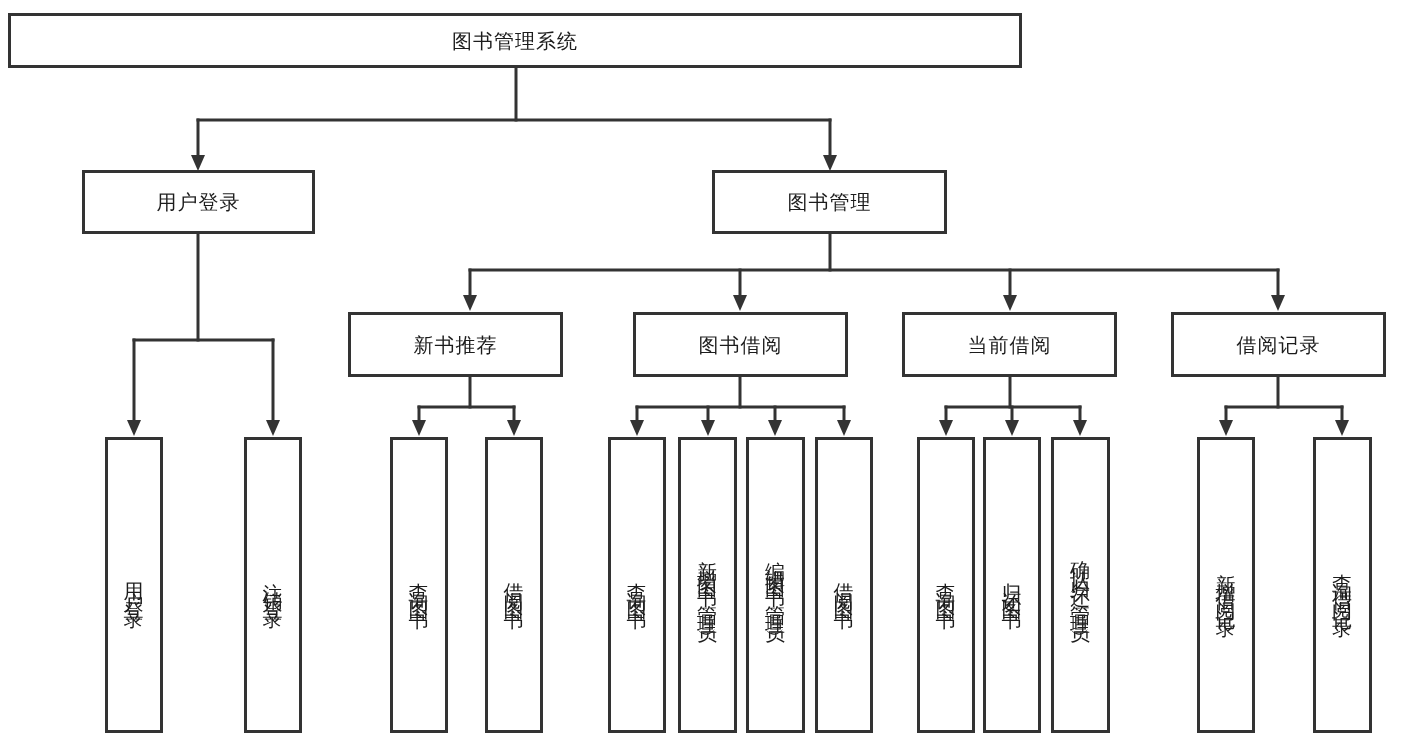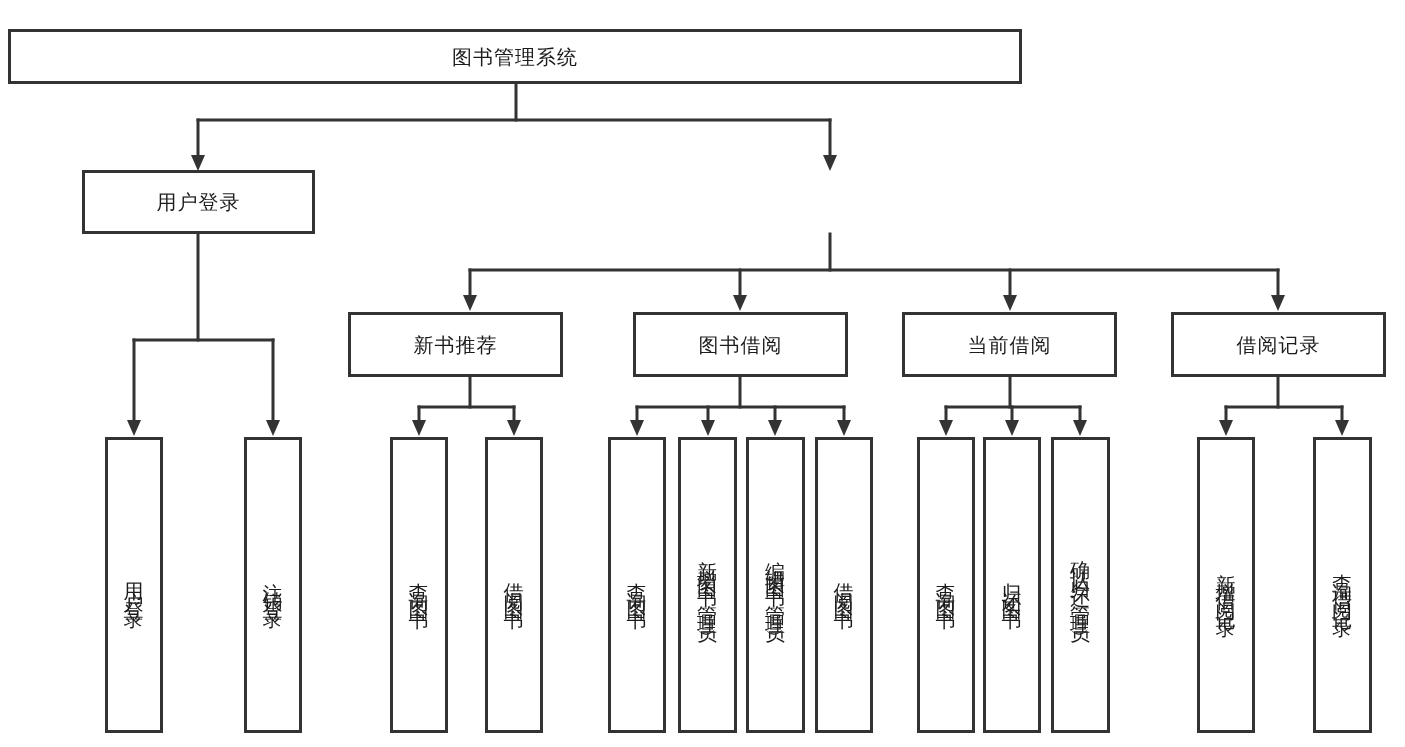--- a/index.html
+++ b/index.html
@@ -107,23 +107,24 @@
 
       <g>
         <line x1="1278" y1="377" x2="1278" y2="407"></line>
         <line x1="1226" y1="407" x2="1342" y2="407"></line>
         <line x1="1226" y1="407" x2="1226" y2="420" marker-end="url(#arrow)"></line>
         <line x1="1342" y1="407" x2="1342" y2="420" marker-end="url(#arrow)"></line>
       </g>
     </g>
   </svg>
 
-  <div class="node" style="left:8px;top:13px;width:1014px;height:55px;margin-top:16px;">图书管理系统</div>
+  <div class="node" style="left:8px;top:13px;width:1014px;height:55px;">图书管理系统</div>
 
   <div class="node" style="left:82px;top:170px;width:233px;height:64px;">用户登录</div>
+  <div class="node" style="left:712px;top:170px;width:235px;height:64px;">图书管理</div>
 
   <div class="node" style="left:348px;top:312px;width:215px;height:65px;">新书推荐</div>
   <div class="node" style="left:633px;top:312px;width:215px;height:65px;">图书借阅</div>
   <div class="node" style="left:902px;top:312px;width:215px;height:65px;">当前借阅</div>
   <div class="node" style="left:1171px;top:312px;width:215px;height:65px;font-family:Liberation Serif, serif;">借阅记录</div>
 
   <div class="node v" style="left:105px;top:437px;width:58px;height:296px;">用户登录</div>
   <div class="node v" style="left:244px;top:437px;width:58px;height:296px;">注销登录</div>
 
   <div class="node v" style="left:390px;top:437px;width:58px;height:296px;">查询图书</div>

